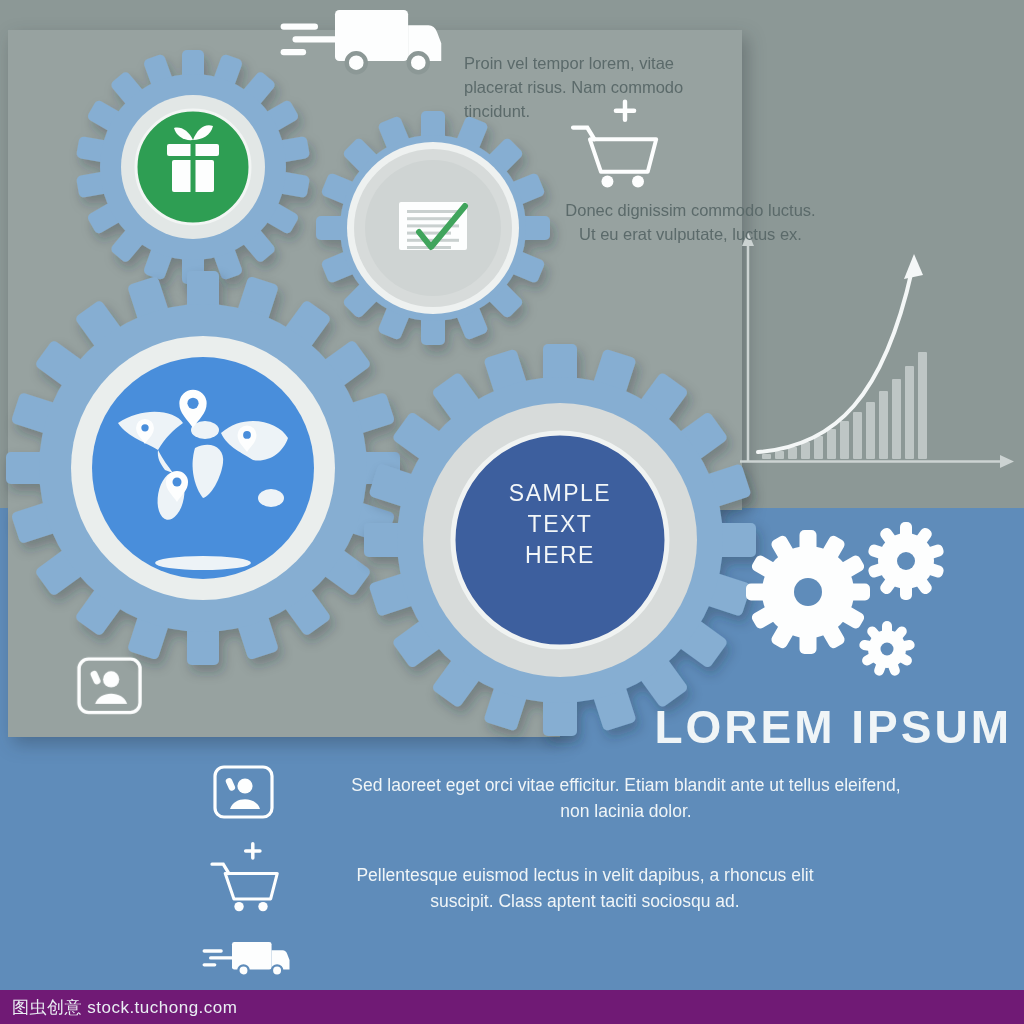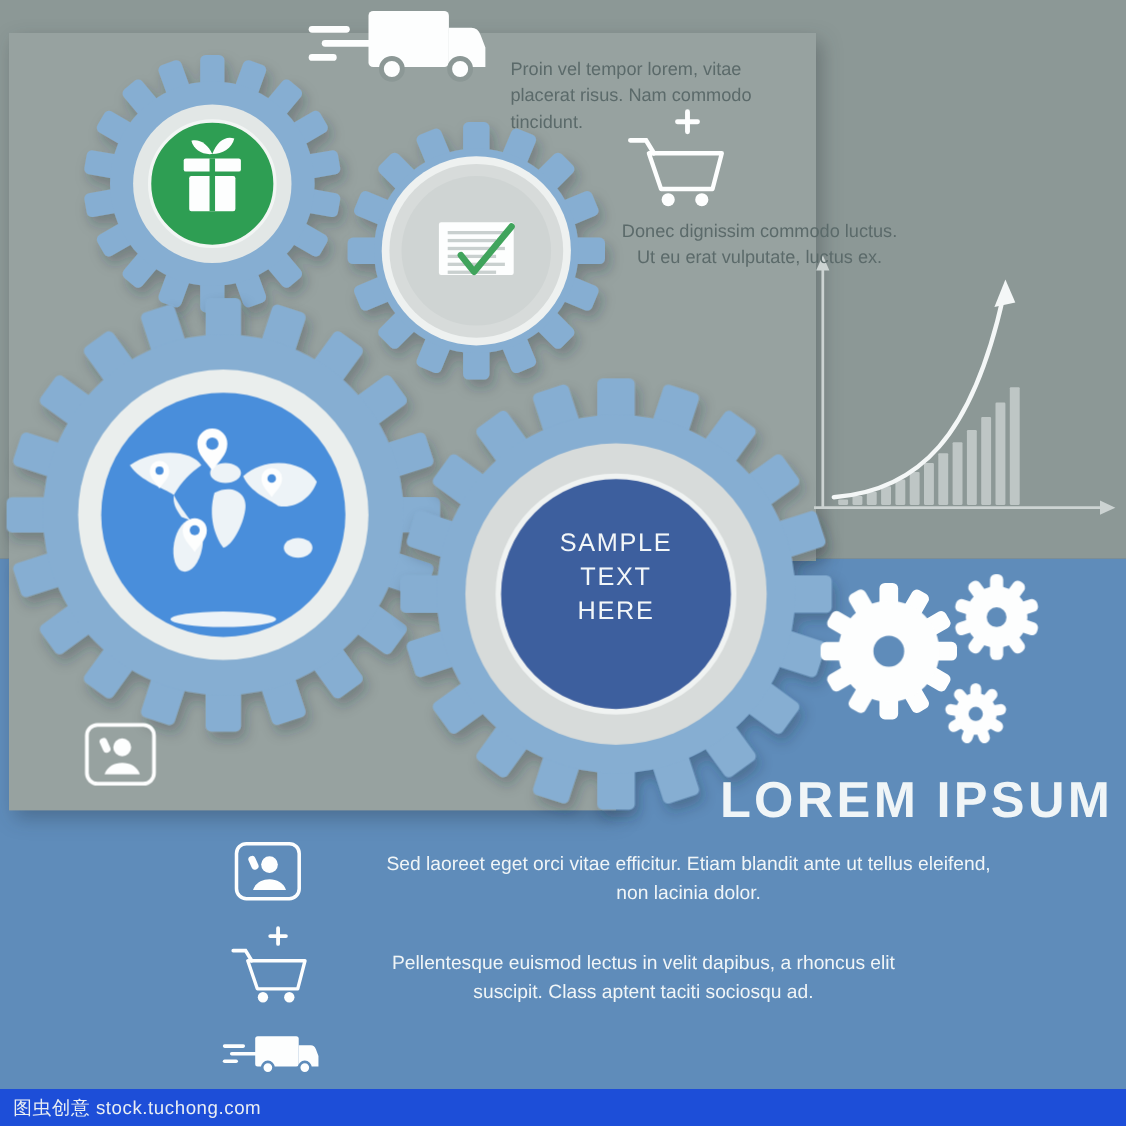--- a/index.html
+++ b/index.html
@@ -42,21 +42,21 @@
   <div class="sample">SAMPLE
 TEXT
 HERE</div>
 
 
   <div class="headline">LOREM IPSUM</div>
 
   <div class="txt light center" style="left:305px;top:772px;width:560px;margin-left:41px;">Sed laoreet eget orci vitae efficitur. Etiam blandit ante ut tellus eleifend, non lacinia dolor.</div>
   <div class="txt light center" style="left:335px;top:862px;width:500px;">Pellentesque euismod lectus in velit dapibus, a rhoncus elit suscipit. Class aptent taciti sociosqu ad.</div>
 
-  <div class="watermark" style="background: #1d4ed8;">
+  <div class="watermark" style="background: #701a75;">
     <span>图虫创意 stock.tuchong.com</span>
   </div>
 <svg width="1024" height="1024" class="deco">
       <defs>
         <filter id="ds" x="-40%" y="-40%" width="180%" height="180%">
           <feDropShadow dx="4" dy="7" stdDeviation="6" flood-color="#24333a" flood-opacity="0.3"></feDropShadow>
         </filter>
       </defs>
       <g>
         <line x1="748" y1="462" x2="748" y2="242" stroke="#ccd3d2" stroke-width="2.5"></line>

